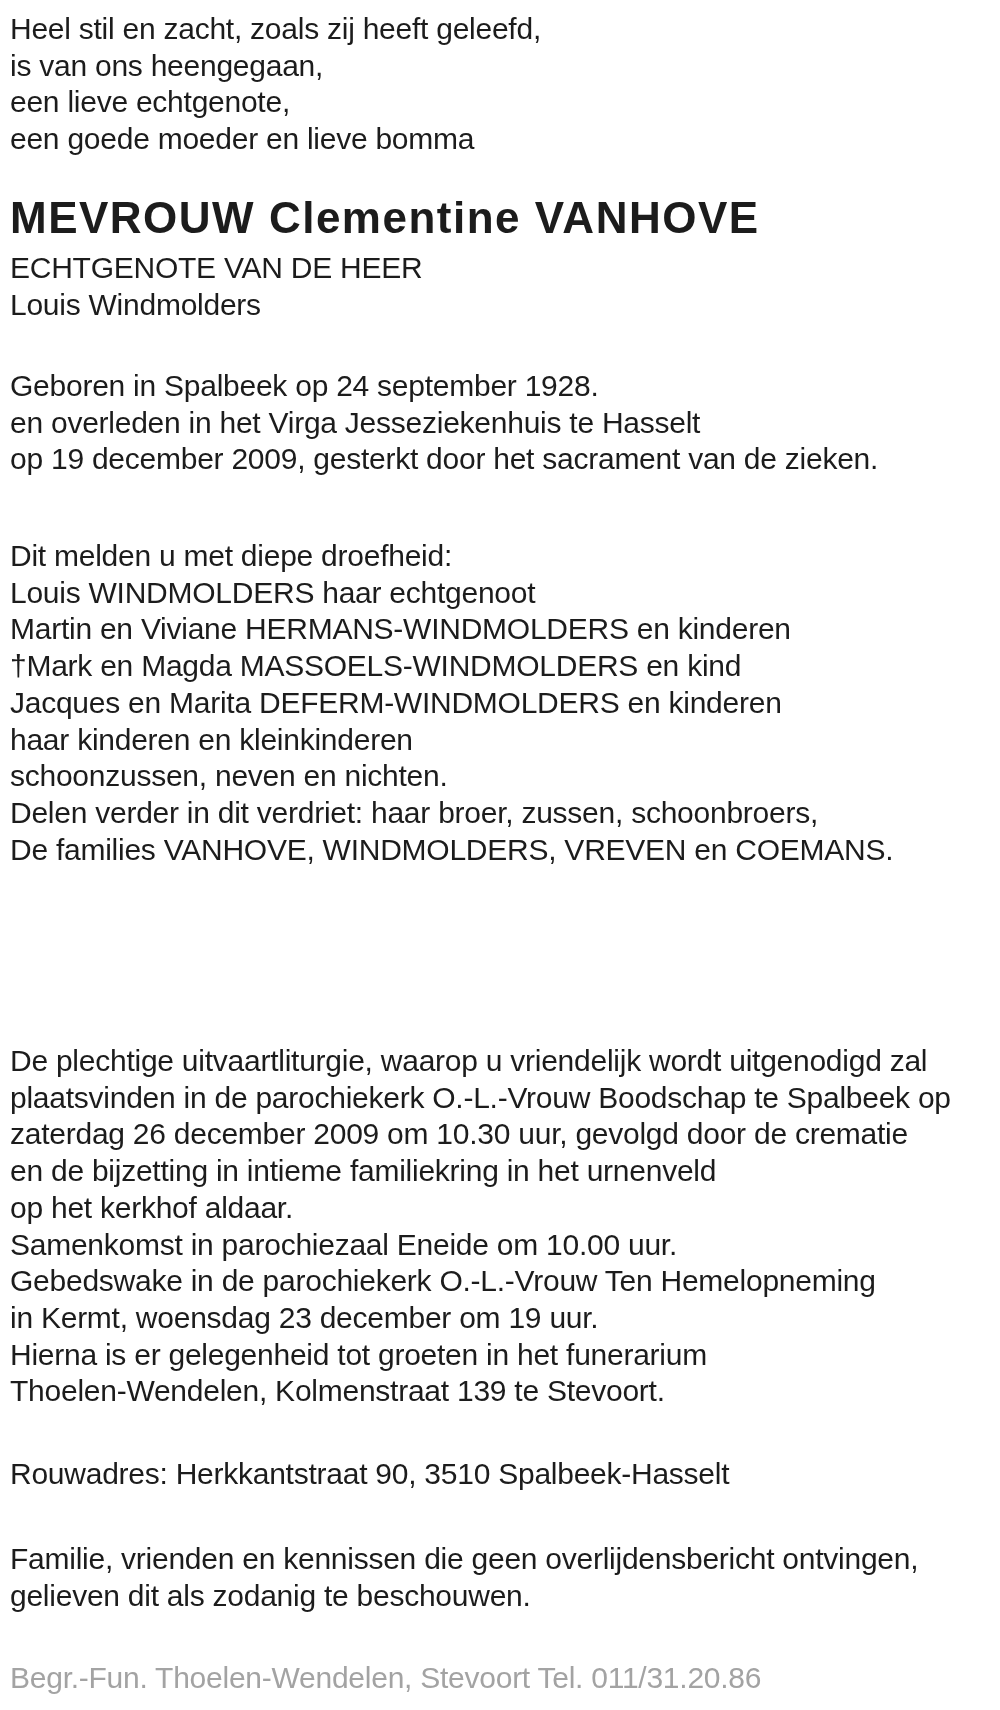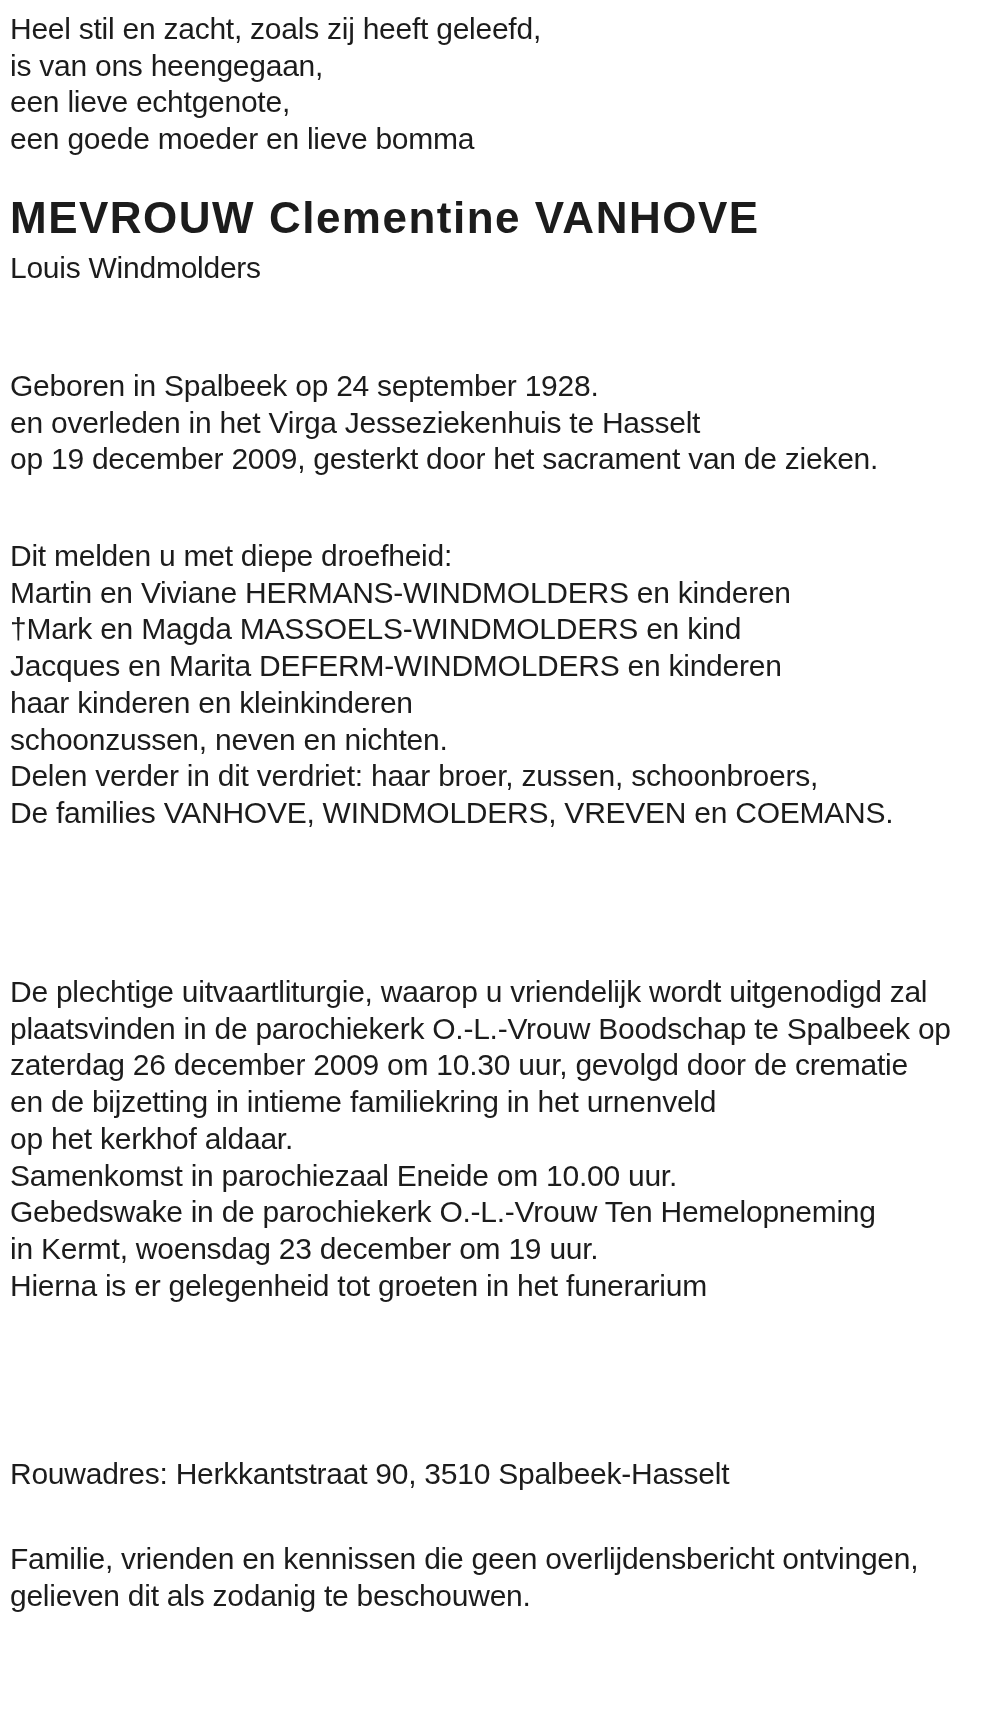--- a/index.html
+++ b/index.html
@@ -32,21 +32,21 @@
   .heading .title {
     font-size: 44px;
     line-height: 44px;
     font-weight: bold;
     letter-spacing: 1.5px;
     white-space: nowrap;
   }
   .subheading  { top: 250px; }
   .life-dates  { top: 368px; }
   .announcement{ top: 538px; }
-  .ceremony    { top: 974px; }
+  .ceremony    { top: 1043px; }
   .mourning-address { top: 1456px; }
   .notice      { top: 1541px; }
   .credit-footer {
     top: 1660px;
     color: #a3a3a3;
   }
 </style>
 </head>
 <body>
 
@@ -57,55 +57,61 @@
     <div class="line">is van ons heengegaan,</div>
     <div class="line">een lieve echtgenote,</div>
     <div class="line">een goede moeder en lieve bomma</div>
   </div>
 
   <div class="block heading">
     <div class="title">MEVROUW Clementine VANHOVE</div>
   </div>
 
   <div class="block subheading">
+    <div class="line">ECHTGENOTE VAN DE HEER</div>
     <div class="line">Louis Windmolders</div>
   </div>
 
   <div class="block life-dates">
     <div class="line">Geboren in Spalbeek op 24 september 1928.</div>
     <div class="line">en overleden in het Virga Jesseziekenhuis te Hasselt</div>
     <div class="line">op 19 december 2009, gesterkt door het sacrament van de zieken.</div>
   </div>
 
   <div class="block announcement">
     <div class="line">Dit melden u met diepe droefheid:</div>
+    <div class="line">Louis WINDMOLDERS haar echtgenoot</div>
     <div class="line">Martin en Viviane HERMANS-WINDMOLDERS en kinderen</div>
     <div class="line">†Mark en Magda MASSOELS-WINDMOLDERS en kind</div>
     <div class="line">Jacques en Marita DEFERM-WINDMOLDERS en kinderen</div>
     <div class="line">haar kinderen en kleinkinderen</div>
     <div class="line">schoonzussen, neven en nichten.</div>
     <div class="line">Delen verder in dit verdriet: haar broer, zussen, schoonbroers,</div>
     <div class="line">De families VANHOVE, WINDMOLDERS, VREVEN en COEMANS.</div>
   </div>
 
   <div class="block ceremony">
     <div class="line">De plechtige uitvaartliturgie, waarop u vriendelijk wordt uitgenodigd zal</div>
     <div class="line">plaatsvinden in de parochiekerk O.-L.-Vrouw Boodschap te Spalbeek op</div>
     <div class="line">zaterdag 26 december 2009 om 10.30 uur, gevolgd door de crematie</div>
     <div class="line">en de bijzetting in intieme familiekring in het urnenveld</div>
     <div class="line">op het kerkhof aldaar.</div>
     <div class="line">Samenkomst in parochiezaal Eneide om 10.00 uur.</div>
     <div class="line">Gebedswake in de parochiekerk O.-L.-Vrouw Ten Hemelopneming</div>
     <div class="line">in Kermt, woensdag 23 december om 19 uur.</div>
     <div class="line">Hierna is er gelegenheid tot groeten in het funerarium</div>
+    <div class="line">Thoelen-Wendelen, Kolmenstraat 139 te Stevoort.</div>
   </div>
 
   <div class="block mourning-address">
     <div class="line">Rouwadres: Herkkantstraat 90, 3510 Spalbeek-Hasselt</div>
   </div>
 
   <div class="block notice">
     <div class="line">Familie, vrienden en kennissen die geen overlijdensbericht ontvingen,</div>
     <div class="line">gelieven dit als zodanig te beschouwen.</div>
   </div>
 
+  <div class="block credit-footer">
+    <div class="line">Begr.-Fun. Thoelen-Wendelen, Stevoort Tel. 011/31.20.86</div>
+  </div>
 
 </div>
 
 </body></html>

